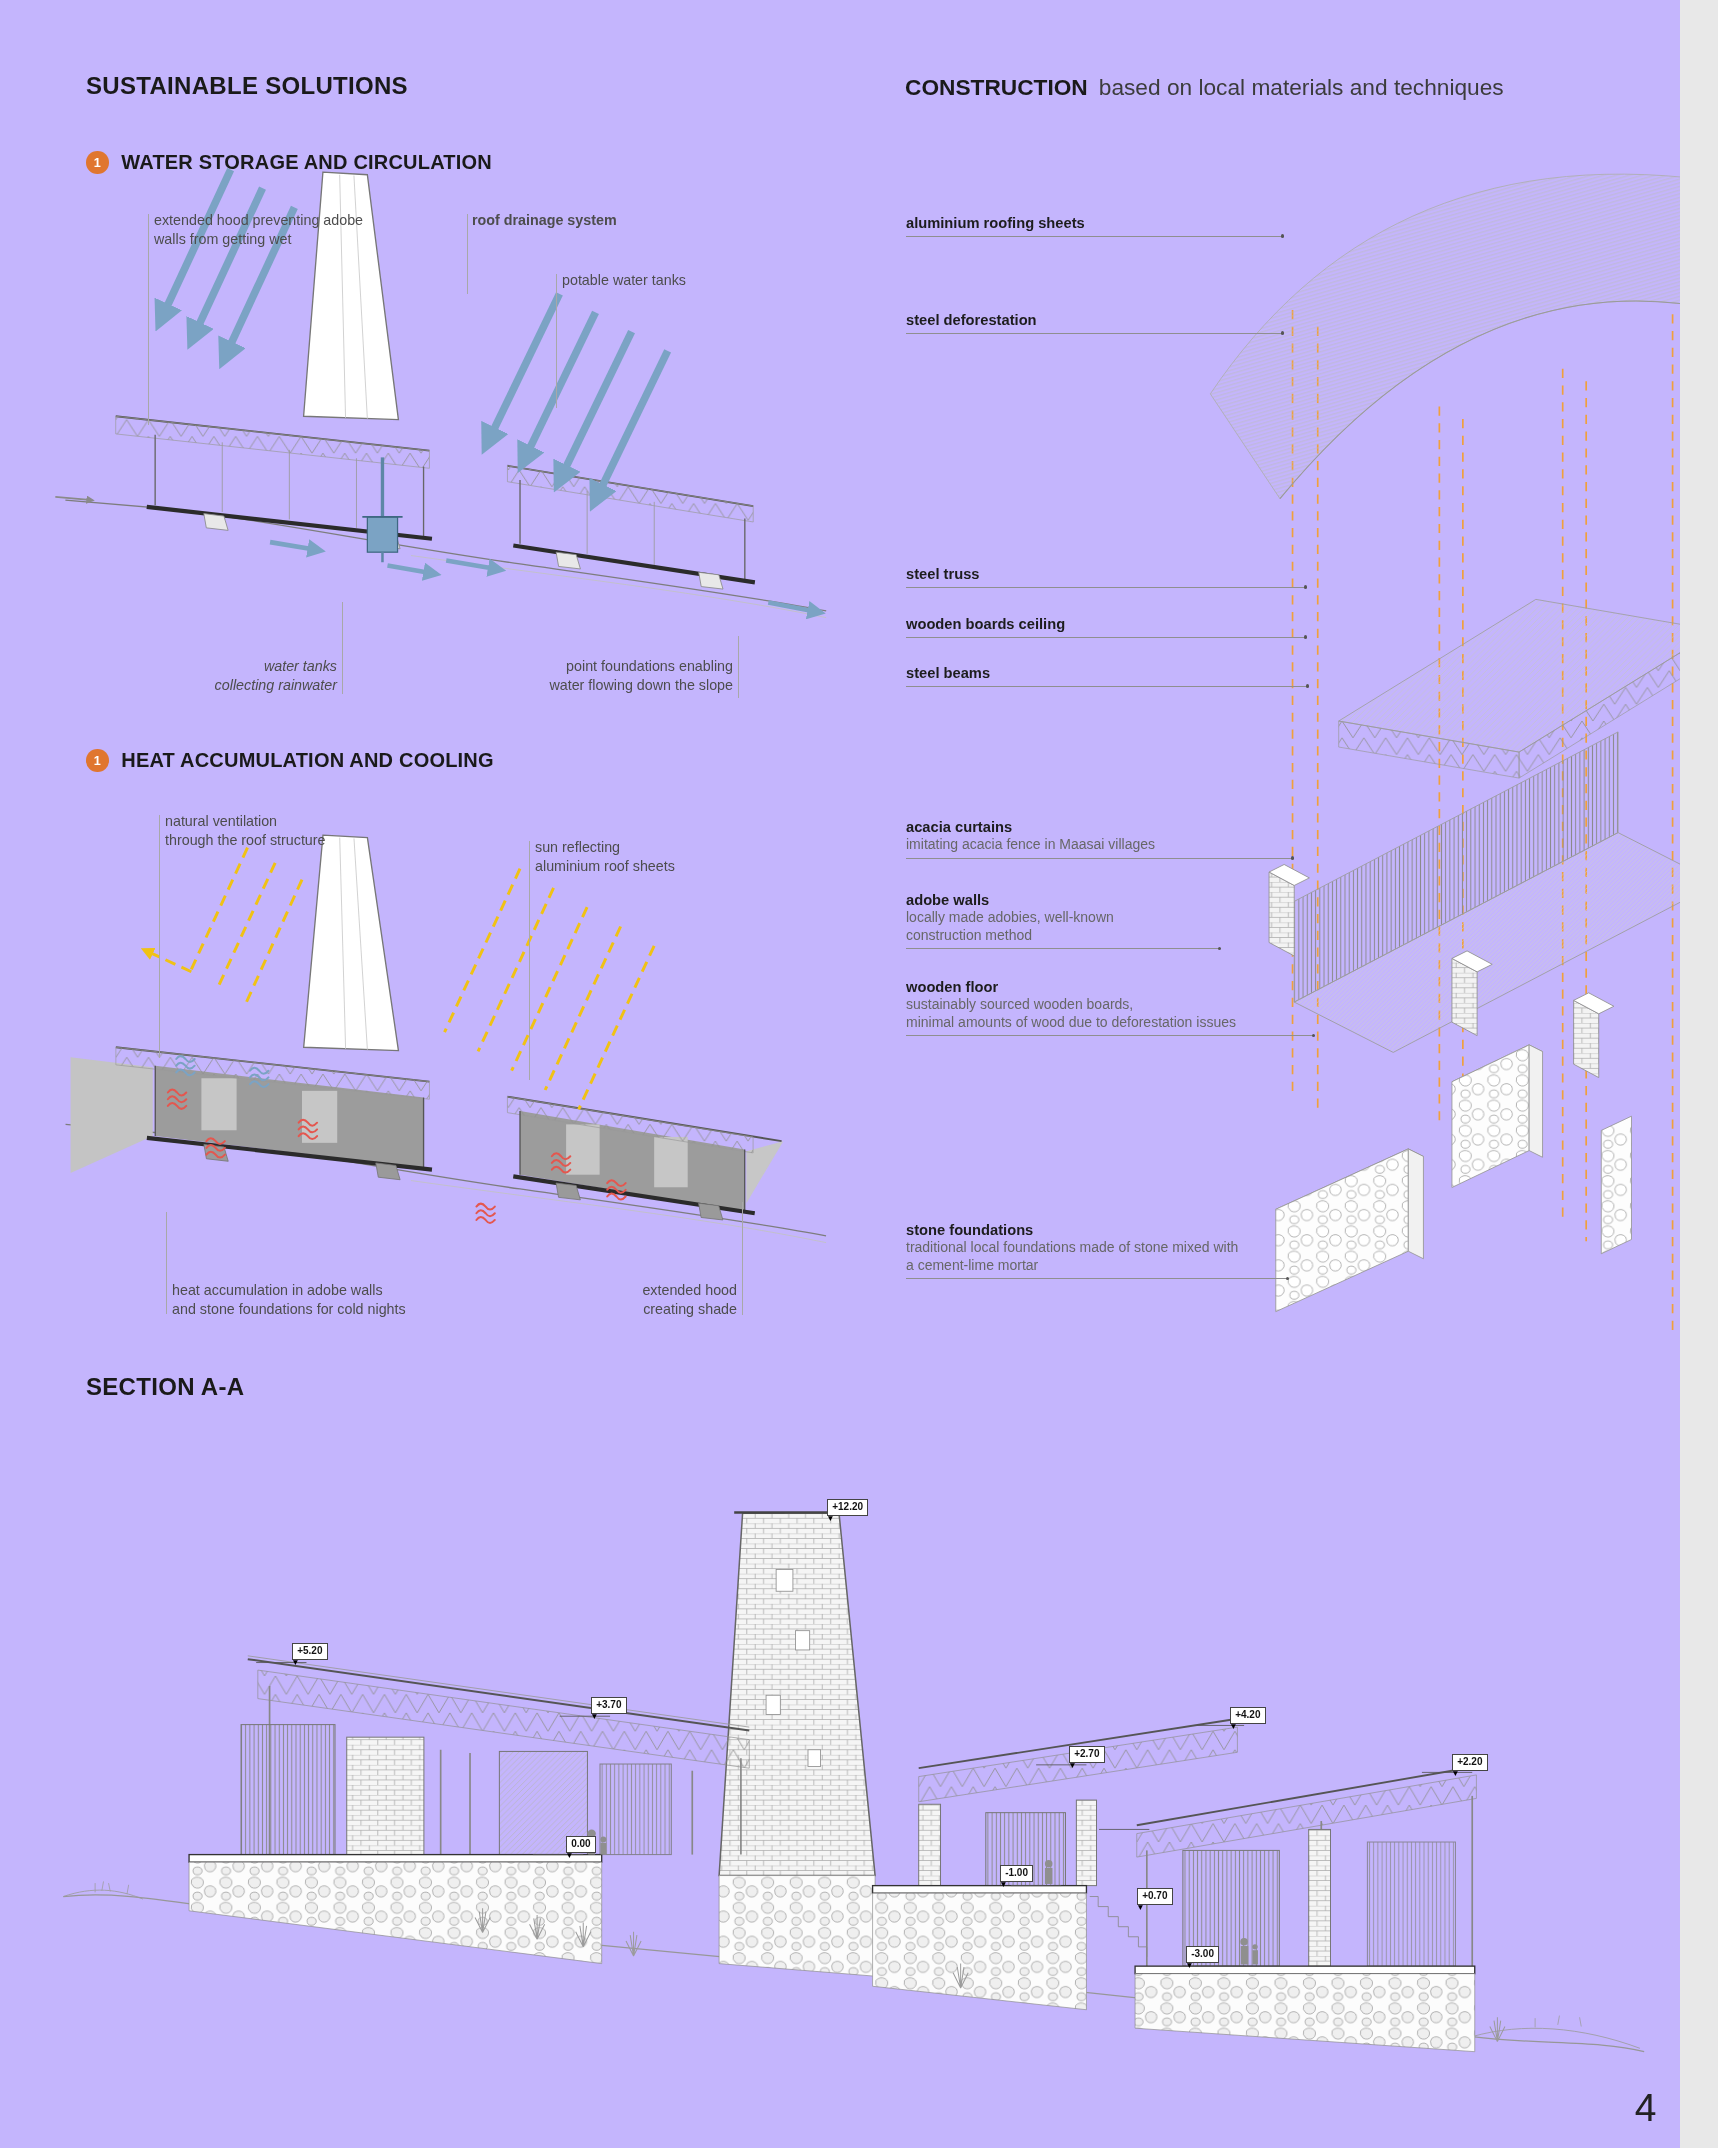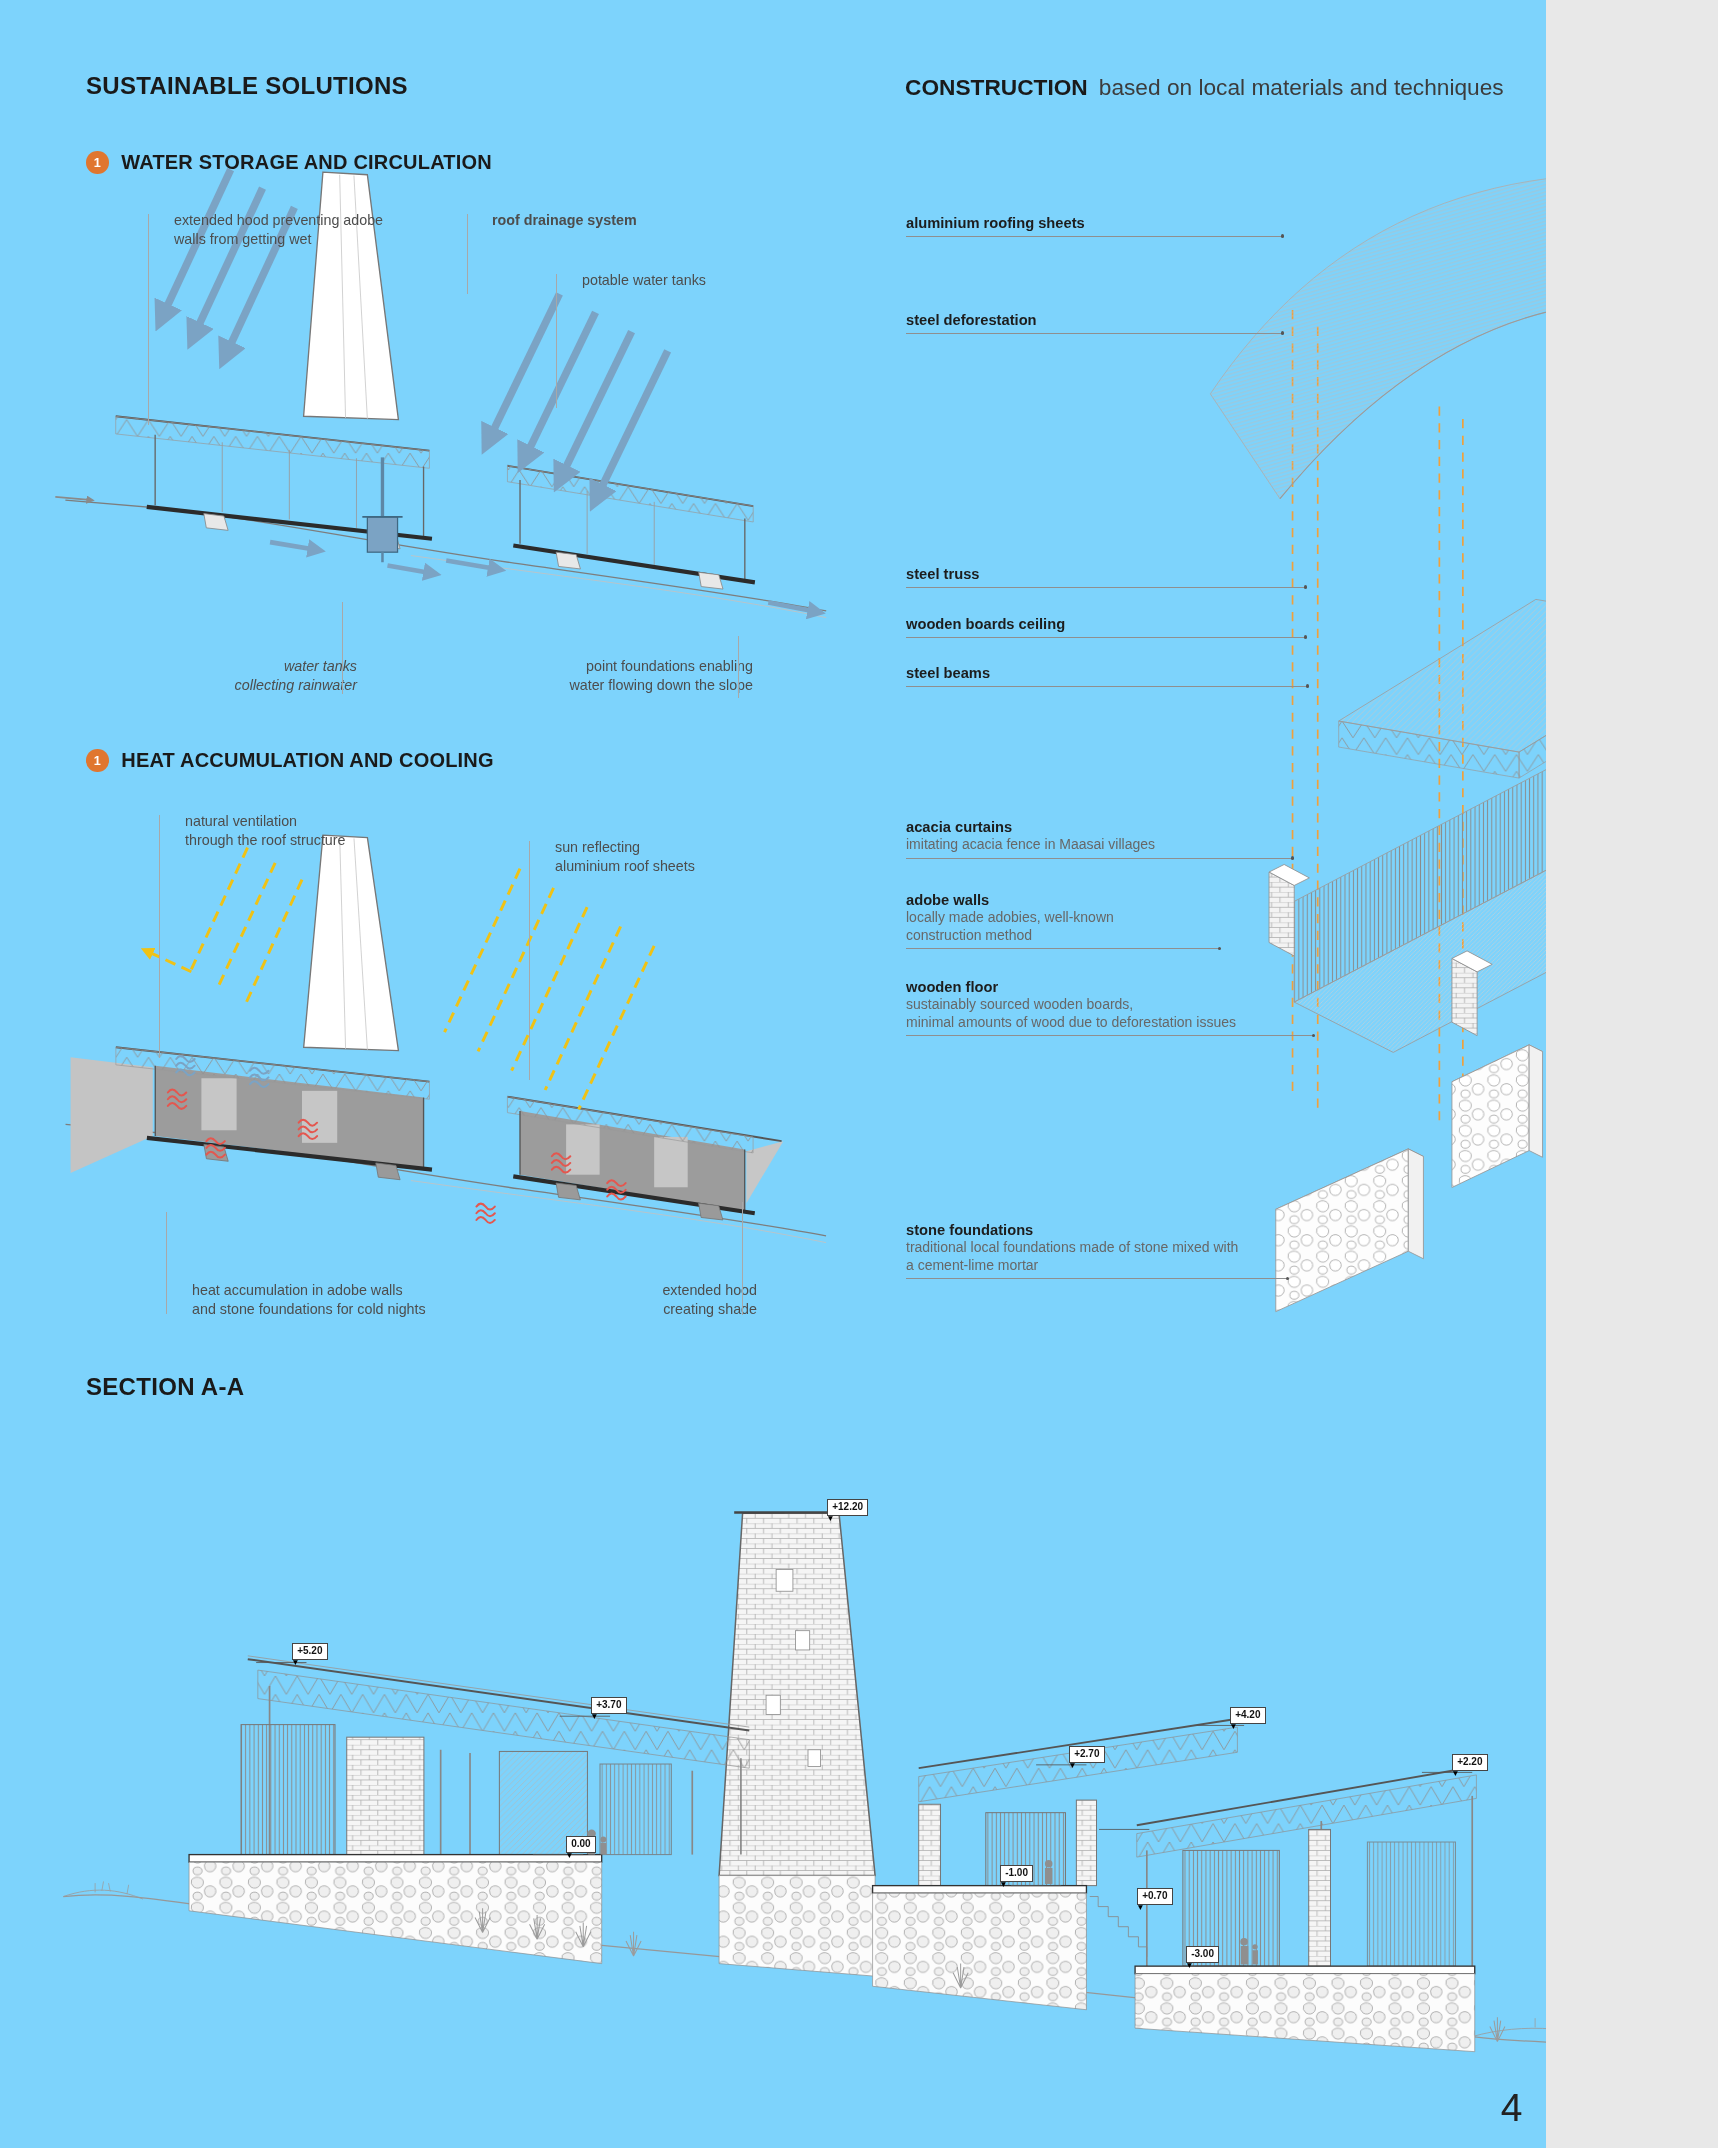--- a/index.html
+++ b/index.html
@@ -1,26 +1,26 @@
 <!DOCTYPE html>
 <html style="font-size:13.4px"><head>
 <meta charset="utf-8">
 <style>
   html,body{margin:0;padding:0;background:#e8e8e8;}
-  .sheet{position:relative;width:1546px;height:2148px;background:#7dd3fc;overflow:hidden;
+  .sheet{position:relative;width:1680px;height:2148px;background:#c4b5fd;overflow:hidden;
          font-family:"Liberation Sans",sans-serif;color:#1a1a1a;}
   .abs{position:absolute;}
   .main-title{font-size:24px;font-weight:bold;letter-spacing:0.3px;}
   .right-title{font-size:22.7px;}
   .right-title .b{font-weight:bold;}
   .right-title .r{font-weight:normal;color:#3c3c3c;margin-left:11px;}
   .sec-head{display:flex;align-items:center;gap:12.6px;font-size:20px;font-weight:bold;letter-spacing:0.2px;}
   .bullet{width:22.7px;height:22.7px;border-radius:50%;background:#e0762f;color:#fff;font-size:12.6px;
           display:flex;align-items:center;justify-content:center;font-weight:bold;flex:0 0 auto;}
-  .dlabel{position:absolute;font-size:14.3px;color:#4d4d4d;line-height:1.33;white-space:pre-line;margin-left:20px;}
+  .dlabel{position:absolute;font-size:14.3px;color:#4d4d4d;line-height:1.33;white-space:pre-line;}
   .dlabel.right{text-align:right;}
   .vrule{position:absolute;width:0.8px;background:#a8a8a8;}
   .citem{position:absolute;left:906px;width:545px;}
   .cname{font-size:14.7px;font-weight:bold;color:#1d1d1d;line-height:1.25;}
   .cdesc{font-size:14px;color:#676767;line-height:1.27;white-space:pre-line;}
   .cline{position:relative;height:0.8px;background:#8f8f8f;margin-top:3.4px;}
   .cline::after{content:"";position:absolute;right:0;top:-1.3px;width:3.4px;height:3.4px;border-radius:50%;background:#555;}
   .lvl{position:absolute;border:0.8px solid #444;background:#fff;padding:0.8px 4.2px 1.7px 4.2px;
        font-size:10px;font-weight:600;color:#111;line-height:1.25;}
   .lvl::after{content:"▼";position:absolute;left:-1.7px;top:100%;margin-top:-0.8px;font-size:8.4px;line-height:1;color:#000;}

